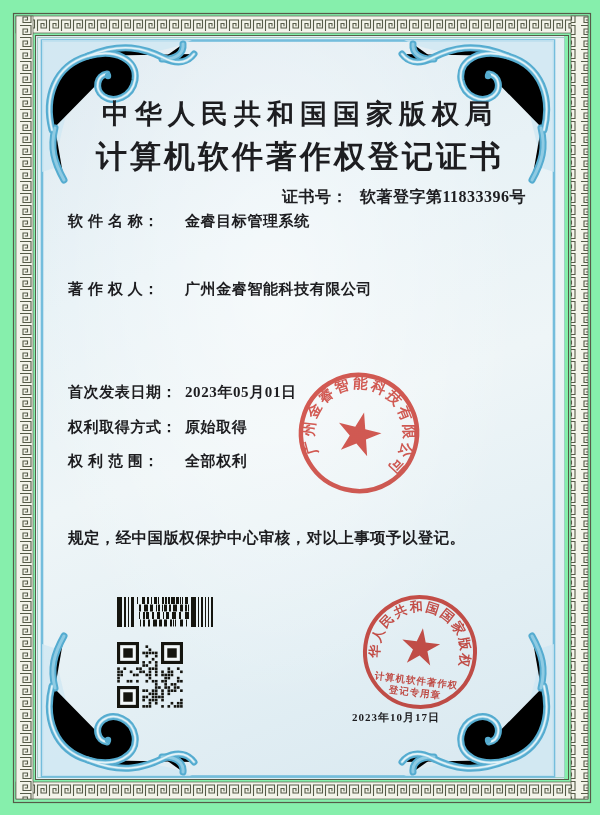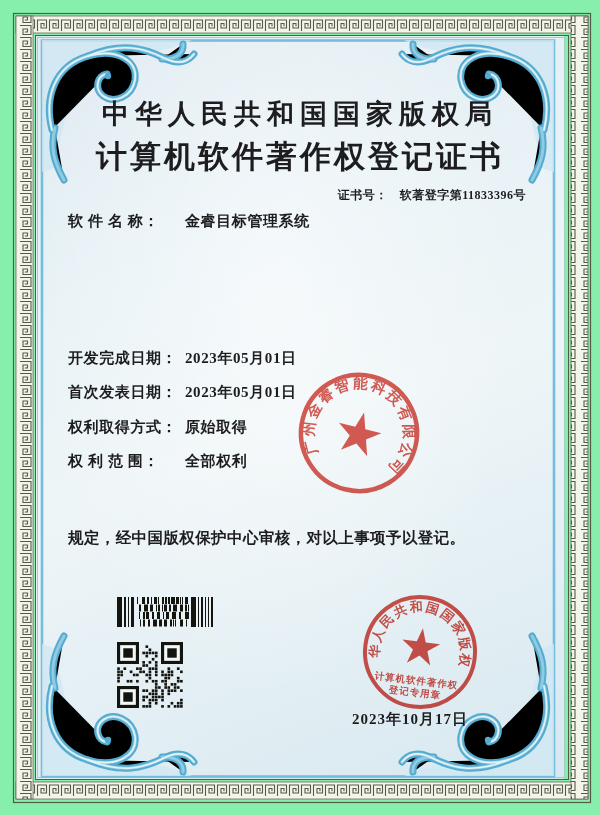--- a/index.html
+++ b/index.html
@@ -21,40 +21,40 @@
   .t-authority{
     position:absolute;left:0;top:96px;width:100%;text-align:center;
     font-size:27px;font-weight:bold;letter-spacing:6px;
   }
   .t-title{
     position:absolute;left:0;top:136px;width:100%;text-align:center;
     font-size:31px;font-weight:bold;letter-spacing:3px;
   }
   .t-certno{
     position:absolute;top:187px;right:74px;
-    font-size:12px;font-weight:bold;letter-spacing:.5px;
+    font-size:16px;font-weight:bold;letter-spacing:.5px;
   }
   .t-certno .gap{display:inline-block;width:12px;}
   .field-row{
     position:absolute;left:68px;font-size:15px;font-weight:bold;
     letter-spacing:.6px;white-space:nowrap;
   }
   .field-row .lbl{display:inline-block;width:117px;vertical-align:top;}
   .field-row .valwrap{display:inline-block;vertical-align:top;}
   .r1{top:212px}.r2{top:280px}.r3{top:349px}.r4{top:383px}
   .r5{top:418px}.r6{top:452px}.r7{top:487px}
   .v2{display:block;margin-top:2px;letter-spacing:1px;}
   .statement{
     position:absolute;left:68px;top:521px;width:478px;
     font-size:15.5px;font-weight:bold;line-height:34px;letter-spacing:.4px;
   }
   .statement .ln1{text-indent:31px;}
   .t-date{
     position:absolute;left:352px;top:710px;
-    font-size:15px;font-weight:bold;letter-spacing:1px;
+    font-size:11px;font-weight:bold;letter-spacing:1px;
   }
   
   .barcode{position:absolute;left:117px;top:597px;width:97px;height:30px;}
   .qrcode{position:absolute;left:117px;top:642px;width:66px;height:66px;}
   
   .seal{position:absolute;mix-blend-mode:multiply;}
   .seal-company{left:294px;top:368px;width:130px;height:130px;opacity:.88;}
   .seal-official{left:360px;top:592px;width:120px;height:120px;opacity:.93;}
   .seal text{fill:#d8453c;font-family:"Liberation Serif","DejaVu Serif",serif;font-weight:bold;}
   
@@ -122,22 +122,22 @@
 
   <div class="t-authority">中华人民共和国国家版权局</div>
   <div class="t-title">计算机软件著作权登记证书</div>
   <div class="t-certno">
     <span>证书号：</span><span class="gap"></span><span>软著登字第11833396号</span>
   </div>
 
   <div class="field-row r1">
     <span class="lbl">软 件 名 称：</span><span class="valwrap"><span>金睿目标管理系统</span></span>
   </div>
-  <div class="field-row r3">
-    <span class="lbl">开发完成日期：</span><span>2023年05月01日</span>
+  <div class="field-row r2">
+    <span class="lbl">著 作 权 人：</span><span>广州金睿智能科技有限公司</span>
   </div>
   <div class="field-row r4">
     <span class="lbl">首次发表日期：</span><span>2023年05月01日</span>
   </div>
   <div class="field-row r6">
     <span class="lbl">权 利 范 围：</span><span>全部权利</span>
   </div>
   <div class="field-row r5">
     <span class="lbl">权利取得方式：</span><span>原始取得</span>
   </div>

